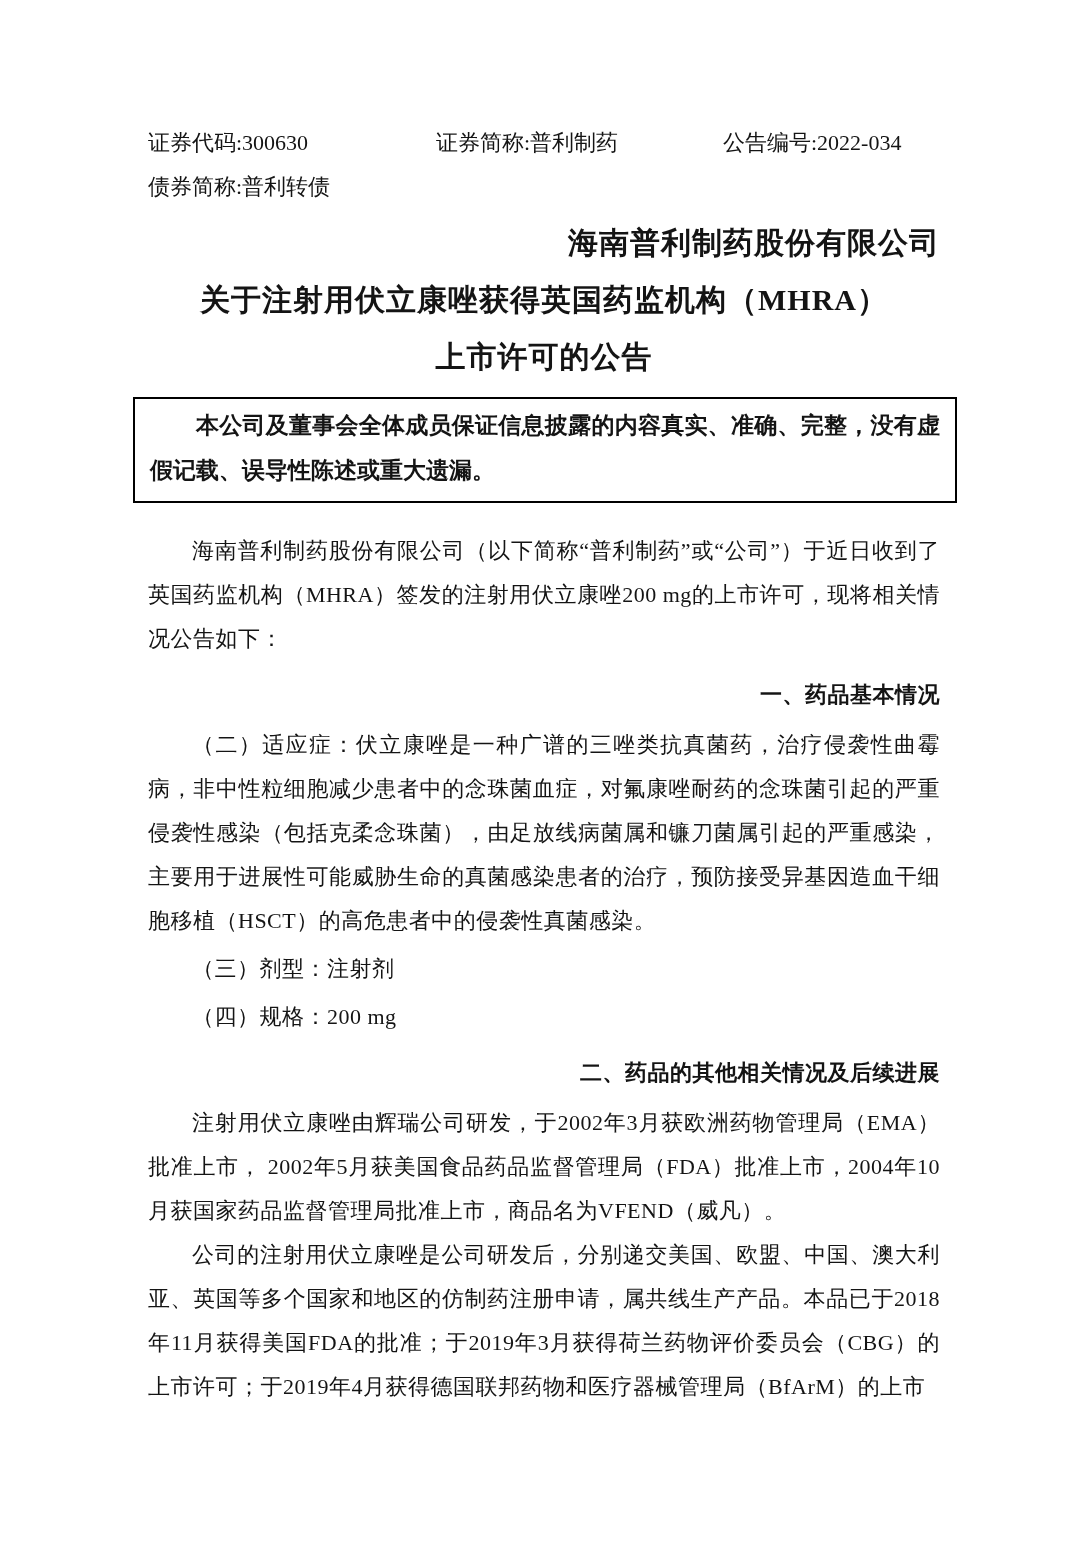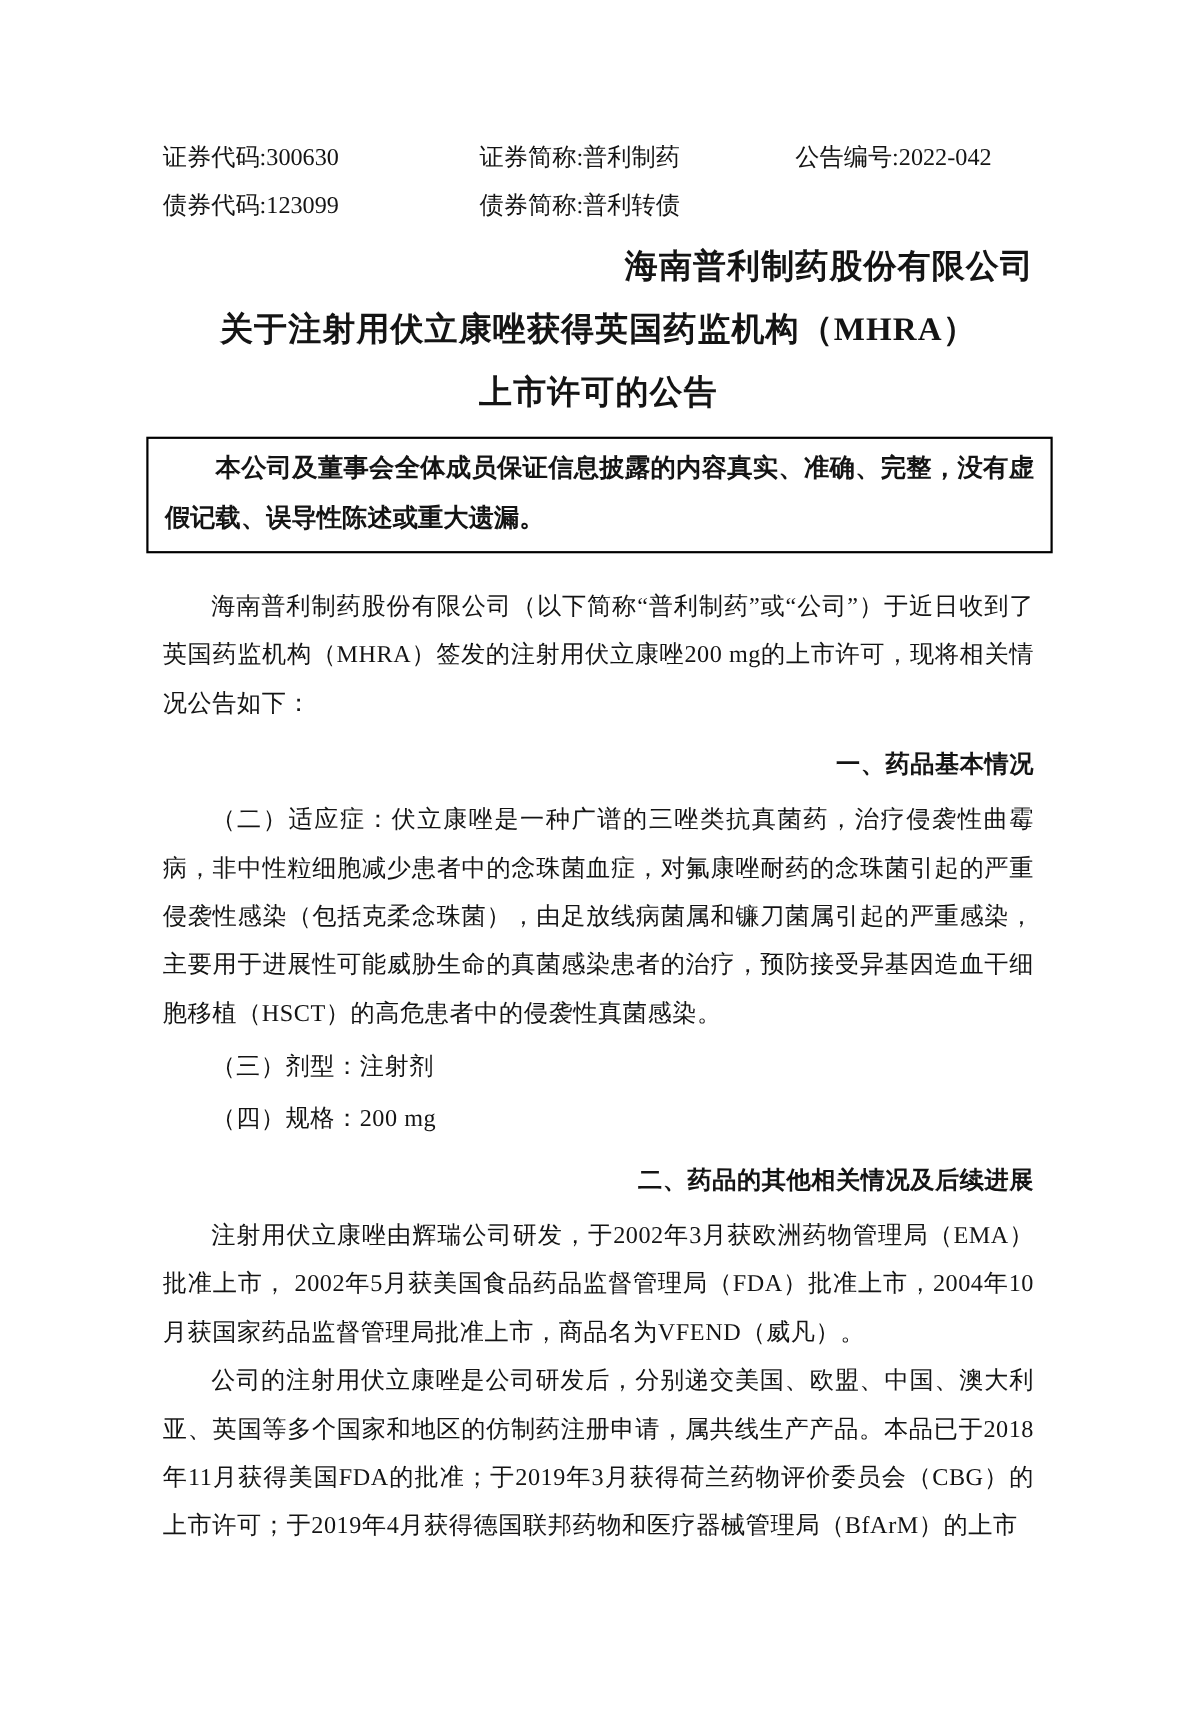--- a/index.html
+++ b/index.html
@@ -81,22 +81,21 @@
 </style>
 </head>
 <body>
 
 <div class="page">
   <div class="content">
 
     <div class="meta">
       <span>证券代码:300630</span>
       <span>证券简称:普利制药</span>
-      <span>公告编号:2022-042</span>
-      <span>债券代码:123099</span>
+      <span>公告编号:2022-034</span>
       <span>债券简称:普利转债</span>
       <span></span>
     </div>
 
     <div class="doc-title first">海南普利制药股份有限公司</div>
     <div class="doc-title">关于注射用伏立康唑获得英国药监机构（MHRA）</div>
     <div class="doc-title">上市许可的公告</div>
 
     <div class="disclaimer-box">
       <p>本公司及董事会全体成员保证信息披露的内容真实、准确、完整，没有虚假记载、误导性陈述或重大遗漏。</p>

